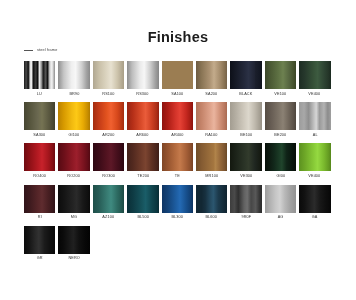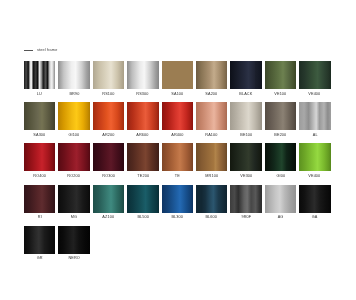--- a/index.html
+++ b/index.html
@@ -91,20 +91,21 @@
     white-space: nowrap;
     transform: scale(1.12);
     transform-origin: center top;
   }
 </style>
 </head>
 <body>
 
 <div class="page">
 
+  <div class="page-title">Finishes</div>
 
   <div class="legend">
     <span class="legend-dash"></span>
     <span class="legend-label">steel frame</span>
   </div>
 
   <div class="grid">
       <div class="swatch-row">
         <div class="swatch-cell">
           <div class="swatch-chip" style="background: linear-gradient(90deg, rgb(26, 26, 26) 0%, rgb(74, 74, 74) 7%, rgb(15, 15, 15) 14%, rgb(220, 220, 220) 20%, rgb(242, 242, 242) 24%, rgb(18, 18, 18) 30%, rgb(61, 61, 61) 38%, rgb(13, 13, 13) 44%, rgb(230, 230, 230) 50%, rgb(154, 154, 154) 56%, rgb(26, 26, 26) 62%, rgb(85, 85, 85) 70%, rgb(17, 17, 17) 76%, rgb(207, 207, 207) 83%, rgb(245, 245, 245) 90%, rgb(141, 141, 141) 100%) rgb(216, 216, 216);"></div>

